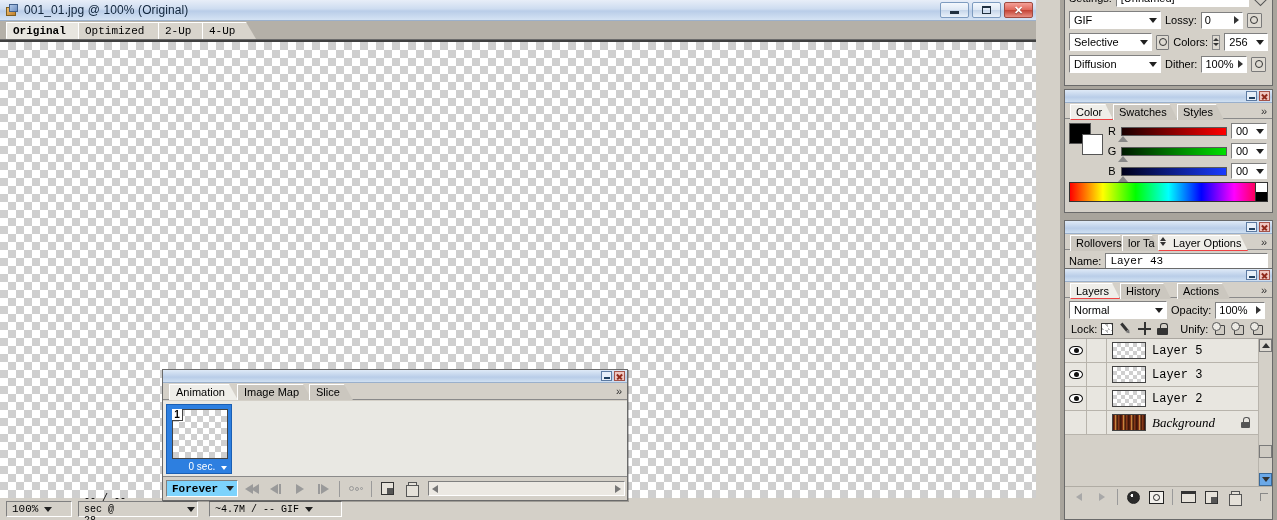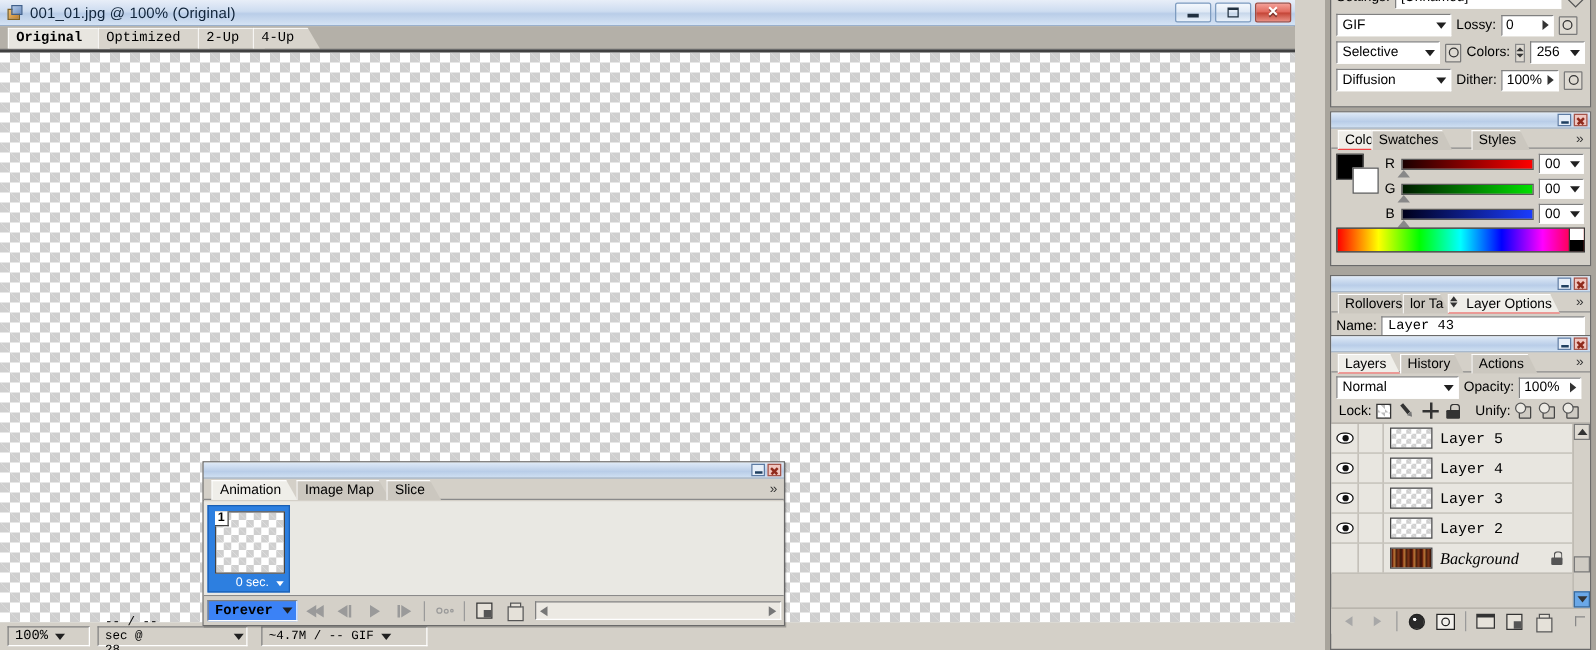--- a/index.html
+++ b/index.html
@@ -149,21 +149,21 @@
     color: #fff; font-size: 10px; padding-right: 4px;
   }
   .frame-delay .caret { border-top-color: #fff; width:0;height:0;
     border-left:3px solid transparent;border-right:3px solid transparent;border-top:4px solid #fff;
     margin-left: 3px; }
   .anim-toolbar {
     position: absolute; left: 0; bottom: 0; width: 464px; height: 23px;
     background: #d4d0c8; display: flex; align-items: center; padding-left: 3px; gap: 3px;
   }
   .loop-select {
-    width: 72px; height: 17px; background: #3b82f6;
+    width: 72px; height: 17px; background: #7dd3fc;
     border: 1px solid #808080; border-right-color:#fff; border-bottom-color:#fff;
     display:flex; align-items:center; justify-content:space-between; padding: 0 3px 0 5px;
     font-family: "Liberation Mono", monospace; font-size: 11px; font-weight: bold;
   }
   .a-btn { width: 21px; height: 19px; display:flex;align-items:center;justify-content:center; }
   .tri-r { width:0;height:0;border-top:5px solid transparent;border-bottom:5px solid transparent;
      border-left:8px solid #9a9a9a; }
   .tri-l { width:0;height:0;border-top:5px solid transparent;border-bottom:5px solid transparent;
      border-right:8px solid #9a9a9a; }
   .bar-v { width: 2px; height: 10px; background: #9a9a9a; }
@@ -512,21 +512,21 @@
 
     <div class="panel" style="top:89px;height:124px;">
       <div class="palette-title">
         <span class="pal-btn">
           <span class="bar"></span>
         </span>
         <span class="pal-btn x"></span>
       </div>
       <div class="pal-tabrow" style="height:16px;">
         <span class="tiny-tab active" style="left:5px;">Color</span>
-        <span class="tiny-tab" style="left:32px;">Swatches</span>
+        <span class="tiny-tab" style="left:48px;">Swatches</span>
         <span class="tiny-tab" style="left:112px;">Styles</span>
         <span class="pal-more">»</span>
       </div>
 
       <div style="display:flex;align-items:flex-start;padding-top:4px;">
         <div class="swatches-box">
           <span class="sw-fg"></span>
           <span class="sw-bg"></span>
         </div>
         <div style="flex:1;padding-right:3px;">
@@ -639,28 +639,20 @@
 
           <div class="layer-row">
             <span class="eye-cell">
               <span class="eye"></span>
             </span>
             <span class="link-cell"></span>
             <span class="layer-thumb"></span>
             <span class="layer-name">Layer 5</span>
           </div>
 
-          <div class="layer-row">
-            <span class="eye-cell">
-              <span class="eye"></span>
-            </span>
-            <span class="link-cell"></span>
-            <span class="layer-thumb"></span>
-            <span class="layer-name">Layer 4</span>
-          </div>
 
           <div class="layer-row">
             <span class="eye-cell">
               <span class="eye"></span>
             </span>
             <span class="link-cell"></span>
             <span class="layer-thumb"></span>
             <span class="layer-name">Layer 3</span>
           </div>
 

